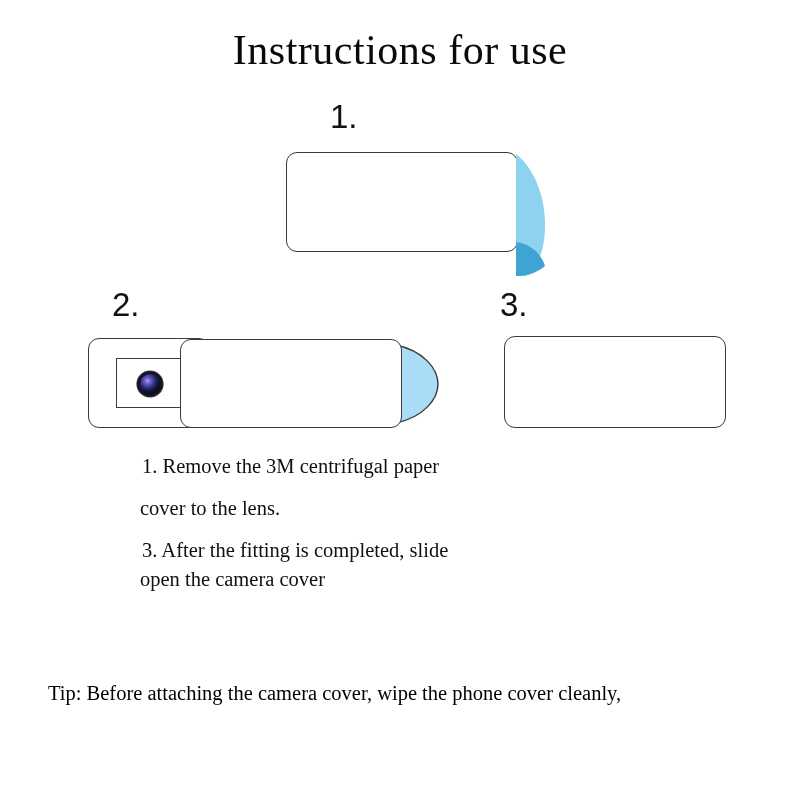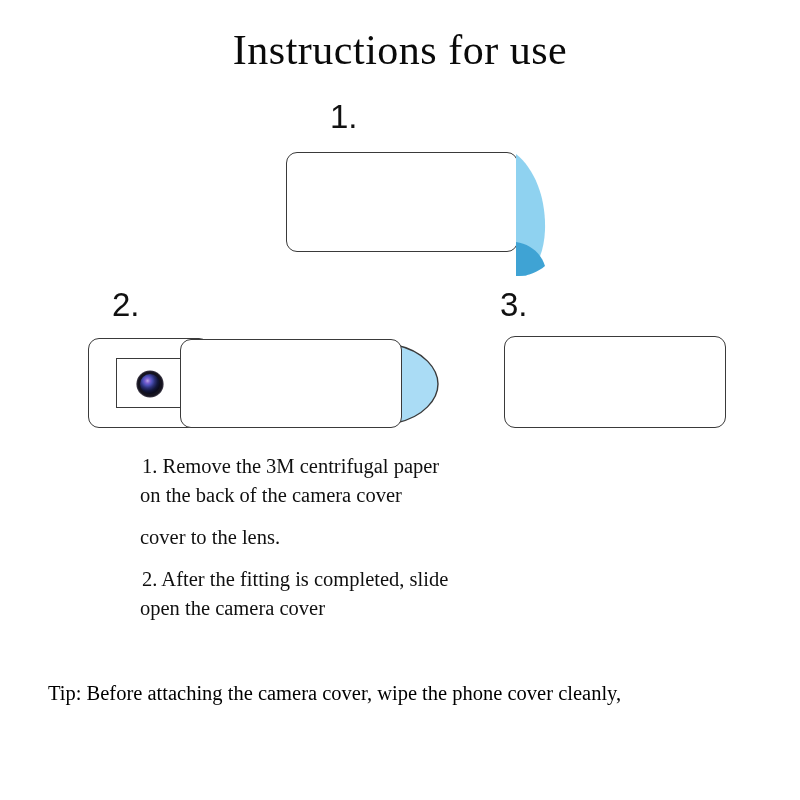--- a/index.html
+++ b/index.html
@@ -230,29 +230,28 @@
   <div class="step-num" id="step-num-3">3.</div>
 
   <div id="figure-3">
     <div class="plate" id="fig3-plate"></div>
   </div>
 
   <div id="instruction-list">
 
     <div class="instruction-item">
       <span class="line-1">1. Remove the 3M centrifugal paper</span>
-      <span class="line-2">on the back of the camera cover</span>
     </div>
 
     <div class="instruction-item">
       <span class="line-2">cover to the lens.</span>
     </div>
 
     <div class="instruction-item">
-      <span class="line-1">2. After the fitting is completed, slide</span>
+      <span class="line-1">3. After the fitting is completed, slide</span>
       <span class="line-2">open the camera cover</span>
     </div>
 
   </div>
 
   <div id="tip-block">
     <span class="line-1">Tip: Before attaching the camera cover, wipe the phone cover cleanly,</span>
   </div>
 
 </div>

